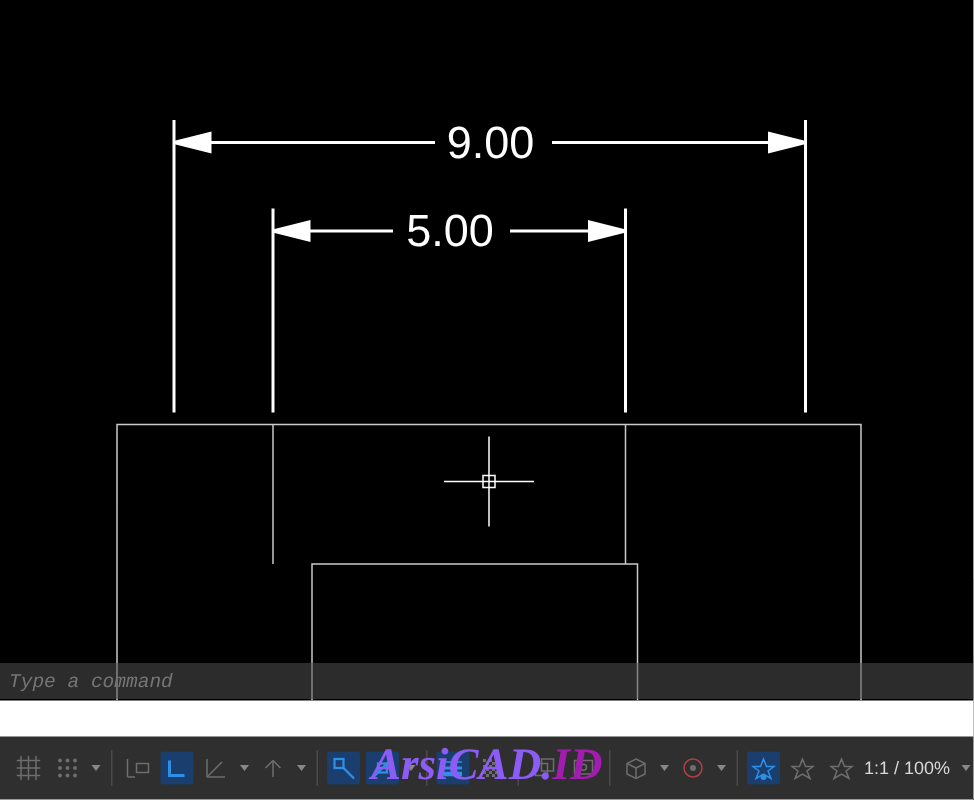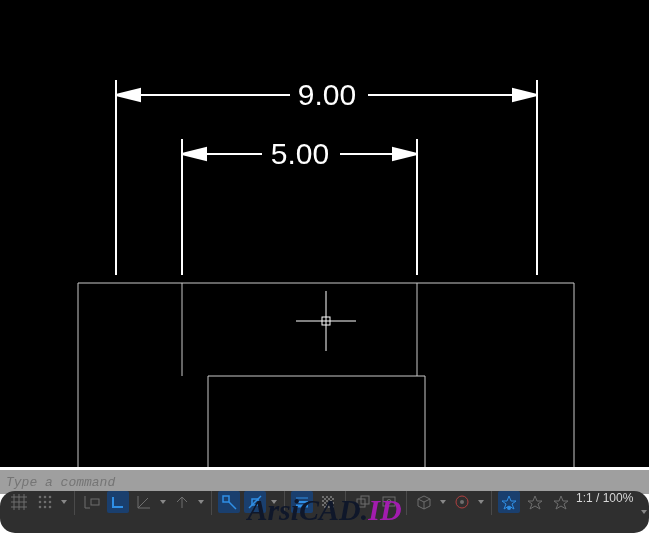--- a/index.html
+++ b/index.html
@@ -1,30 +1,30 @@
 <!DOCTYPE html>
 <html><head>
 <meta charset="utf-8">
 <style>
   * { box-sizing: border-box; margin: 0; padding: 0; }
   html, body { width: 649px; height: 533px; overflow: hidden; background: #fff; font-family: Arial, sans-serif; }
   .app { width: 649px; height: 386px; position: relative; background: #fff; padding-left: 44px; }
   .canvas { position: absolute; left: 0; top: 0; width: 649px; height: 467px; background: #000; }
   .canvas svg { position: absolute; left: 0; top: 0; }
-  .cmdline { position: absolute; left: 0; top: 470px; width: 649px; height: 24px; background: rgba(80,80,80,0.55); display: flex; align-items: center; padding: 0 6px; }
+  .cmdline { position: absolute; left: 0; top: 442px; width: 649px; height: 24px; background: rgba(80,80,80,0.55); display: flex; align-items: center; padding: 0 6px; }
   .cmdline input { background: transparent; border: none; outline: none; color: #bfbfbf; font-family: "Courier New", monospace; font-style: italic; font-size: 13px; width: 100%; }
-  .statusbar { position: absolute; left: 0; top: 491px; width: 649px; height: 42px; background: #2f2f2f; display: flex; padding: 0 8px; gap: 4px; border-radius: 15px; }
+  .statusbar { position: absolute; left: 0; top: 491px; width: 649px; height: 42px; background: #2f2f2f; display: flex; align-items: center; padding: 0 8px; gap: 4px; }
   .sb-sep { width: 1px; height: 24px; background: #4a4a4a; margin: 0 2px; flex: 0 0 auto; }
   .sb-btn { width: 22px; height: 22px; display: flex; align-items: center; justify-content: center; flex: 0 0 auto; cursor: pointer; }
   .sb-btn.active { background: #1a3f6e; border-radius: 2px; }
   .sb-btn svg { display: block; }
   .sb-drop { width: 8px; height: 22px; display:flex; align-items:center; justify-content:center; cursor:pointer; flex:0 0 auto; }
   .sb-drop::after { content: ""; border-left: 3px solid transparent; border-right: 3px solid transparent; border-top: 4px solid #888; }
   .watermark { position: absolute; pointer-events: none; left: 0; width: 100%; top: 493px; text-align: center; font-family: "Brush Script MT", "Comic Sans MS", cursive; font-size: 30px; font-weight: bold; font-style: italic; z-index: 50; }
-  .watermark .g { color: #0f172a; }
+  .watermark .g { color: #8b5cf6; }
   .watermark .o { color: #a21caf; }
   .ratio { color: #d8d8d8; font-size: 12px; margin-left: auto; padding-right: 4px; white-space: nowrap; }
   .ratio-drop { width: 10px; display:flex; align-items:center; justify-content:center; cursor:pointer; }
   .ratio-drop::after { content:""; border-left:3px solid transparent; border-right:3px solid transparent; border-top:4px solid #888; }
 </style>
 </head>
 <body>
 
 <div class="app">
 

